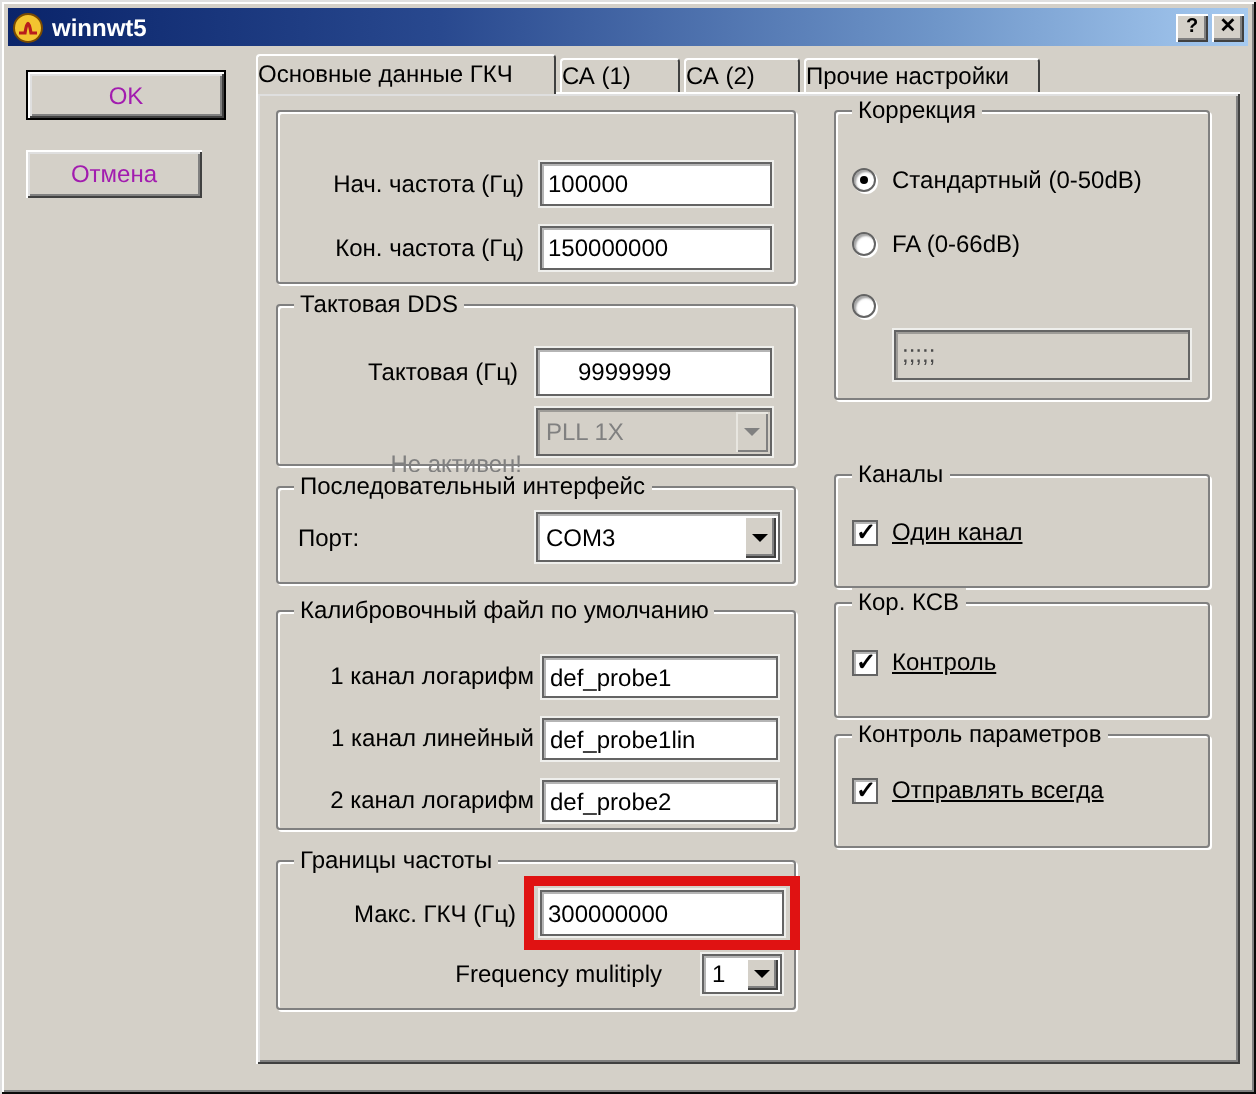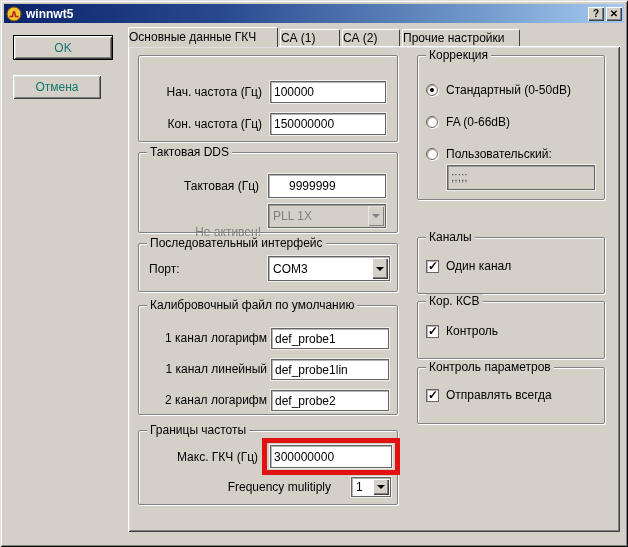--- a/index.html
+++ b/index.html
@@ -22,21 +22,21 @@
   .app-icon { width:16px; height:16px; margin-right:4px; display:inline-flex; }
   .title { color:#fff; font-weight:bold; font-size:12px; flex:1 1 auto; }
   .tb-btn {
     width:16px; height:14px; margin-left:2px; padding:0;
     background:#d4d0c8; border:none; font-family:"Liberation Sans",sans-serif;
     font-size:10px; font-weight:bold; line-height:12px; color:#000; cursor:default;
     box-shadow: inset 1px 1px 0 #ffffff, inset -1px -1px 0 #404040, inset -2px -2px 0 #808080;
   }
   .btn {
     position:absolute; background:#d4d0c8; border:none; font-family:"Liberation Sans",sans-serif;
-    font-size:12px; color:#0f766e; cursor:default;
+    font-size:12px; color:#a21caf; cursor:default;
     box-shadow: inset 1px 1px 0 #ffffff, inset -1px -1px 0 #404040,
                 inset 2px 2px 0 #dfdfdf, inset -2px -2px 0 #808080;
     text-align: center;
   }
   .btn.default { border:1px solid #000; }
   .tabwidget { position:absolute; left:128px; top:27px; width:492px; height:505px; }
   .pane {
     position:absolute; left:0; top:19px; right:0; bottom:0; background:#d4d0c8;
     box-shadow: inset 1px 1px 0 #ffffff, inset -1px -1px 0 #404040,
                 inset 2px 2px 0 #dfdfdf, inset -2px -2px 0 #808080;
@@ -74,21 +74,21 @@
   .combo .arrowbtn {
     position:absolute; right:1px; top:1px; bottom:1px; width:16px; background:#d4d0c8;
     box-shadow: inset 1px 1px 0 #ffffff, inset -1px -1px 0 #404040, inset -2px -2px 0 #808080;
     display:flex; align-items:center; justify-content:center;
   }
   .arrow { width:0; height:0; border-left:4px solid transparent; border-right:4px solid transparent; border-top:4px solid #000; }
   .combo.disabled { background:#d4d0c8; color:#808080; }
   .combo.disabled .arrowbtn { box-shadow: inset 1px 1px 0 #e8e6e0, inset -1px -1px 0 #808080; }
   .combo.disabled .arrow { border-top-color:#808080; }
   .field.disabled { background:#d4d0c8; color:#4a4a4a; }
-  .checkrow { position:absolute; display:flex; align-items:center; gap:7px; }
+  .checkrow { position:absolute; display:flex; align-items:center; gap:7px;text-decoration:underline; }
   .checkbox {
     width:13px; height:13px; background:#fff; border:1px solid #646464; flex:0 0 auto;
     box-shadow: inset 1px 1px 0 rgba(90,90,90,.45); position:relative;
   }
   .checkbox.checked::after {
     content:"✓"; position:absolute; left:1px; top:-2px; font-size:12px; font-weight:bold; color:#000;
   }
   .radiorow { position:absolute; display:flex; align-items:center; gap:8px; }
   .radio {
     width:12px; height:12px; border-radius:50%; background:#fff; border:1px solid #646464; flex:0 0 auto;
@@ -195,21 +195,20 @@
       <div class="radiorow" style="left:8px;top:27px">
         <span class="radio checked"></span>
         <span>Стандартный (0-50dB)</span>
       </div>
       <div class="radiorow" style="left:8px;top:59px">
         <span class="radio"></span>
         <span>FA (0-66dB)</span>
       </div>
       <div class="radiorow" style="left:8px;top:91px">
         <span class="radio"></span>
-        <span>Пользовательский:</span>
       </div>
       <div class="field disabled" style="left:29px;top:109px;width:148px;height:25px;line-height:23px">;;;;;</div>
     </div>
 
     <div class="groupbox" style="left:289px;top:210px;width:188px;height:57px">
       <span class="gtitle">Каналы</span>
       <div class="checkrow" style="left:8px;top:21px">
         <span class="checkbox checked"></span>
         <span>Один канал</span>
       </div>

